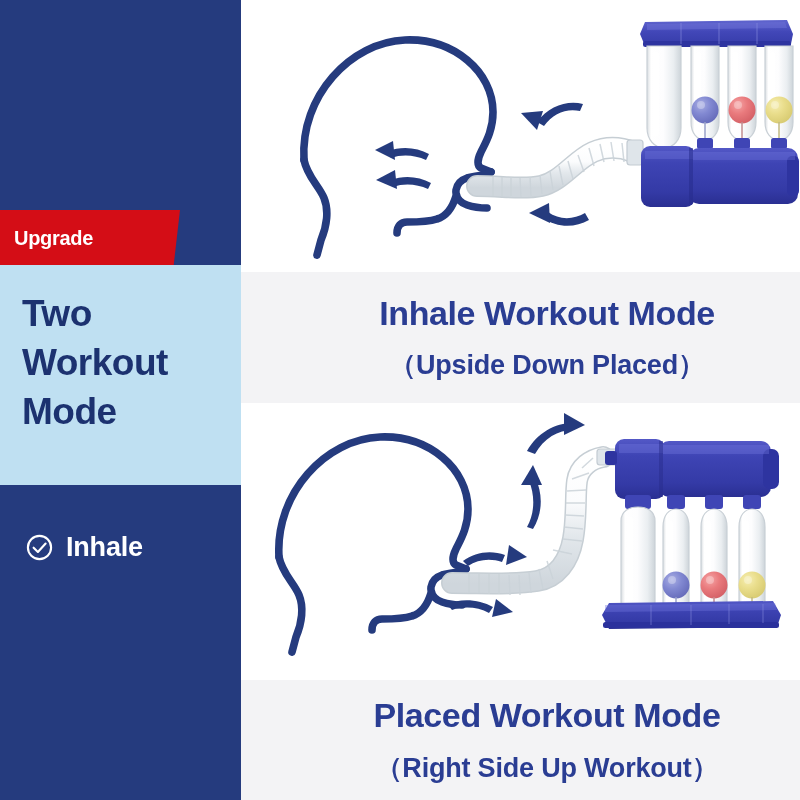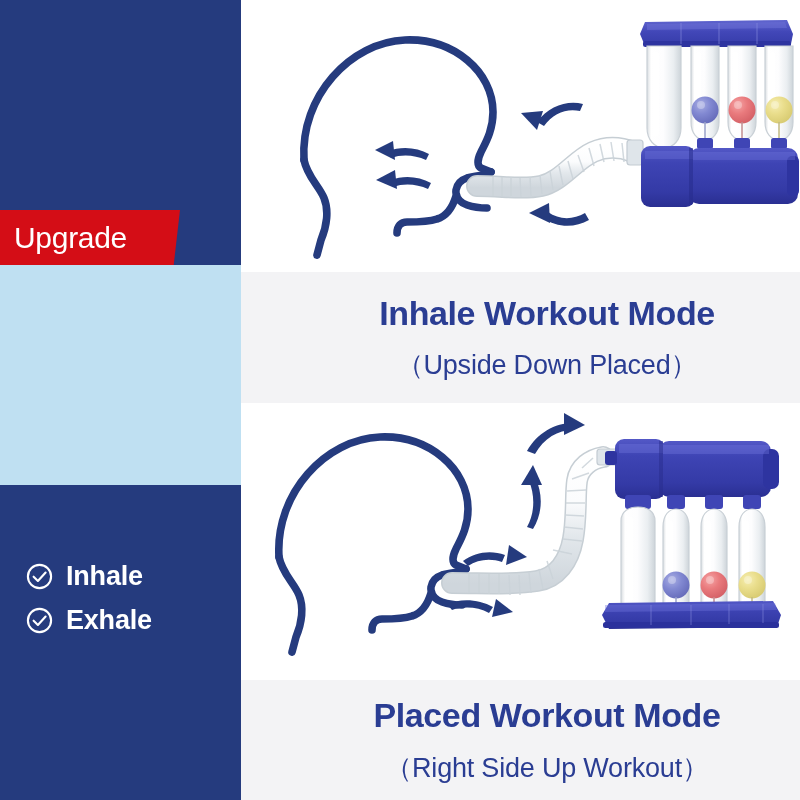--- a/index.html
+++ b/index.html
@@ -29,41 +29,40 @@
   .upgrade-ribbon {
     position: absolute; left: 0; top: 210px;
     width: 180px; height: 55px;
     background: #d40d16;
     -webkit-clip-path: polygon(0 0, 100% 0, 96.5% 100%, 0 100%);
     clip-path: polygon(0 0, 100% 0, 96.5% 100%, 0 100%);
     display: flex; align-items: center;
   }
   .upgrade-ribbon span {
     color: #ffffff;
-    font-size: 30px;
-    font-weight: normal;
+    font-size: 20px;
+    font-weight: bold;
     letter-spacing: -0.3px;
     padding-left: 14px;
     line-height: 1;
   }
   .side-heading {
     position: absolute; left: 22px; top: 290px;
     width: 210px;
     color: #1c3270;
     font-size: 37px;
     font-weight: bold;
     line-height: 1.32;
     letter-spacing: -0.5px;
   }
   .side-heading div { white-space: nowrap; }
 
   .check-list {
     position: absolute; left: 26px; top: 525px;
     width: 210px;
-    margin-top: 29px;
   }
   .check-row {
     display: flex; align-items: center;
     height: 44px;
   }
   .check-icon {
     width: 27px; height: 27px;
     flex: 0 0 27px;
     margin-right: 13px;
   }
@@ -106,21 +105,21 @@
     color: #2a3d93;
     font-size: 34px;
     font-weight: bold;
     letter-spacing: -0.4px;
     line-height: 1.18;
     white-space: nowrap;
   }
   .caption-sub {
     color: #2a3d93;
     font-size: 27px;
-    font-weight: normal;
+    font-weight: bold;
     letter-spacing: -0.2px;
     line-height: 1.22;
     white-space: nowrap;
     margin-top: 16px;
   }
   .art {
     position: absolute; left: 0; top: 0;
     width: 559px; height: 272px;
   }
   .art.bottom-art { height: 271px; }
@@ -132,39 +131,35 @@
 <div id="stage">
 
   <div class="sidebar">
 
     <div class="sidebar-mid"></div>
 
     <div class="upgrade-ribbon">
       <span>Upgrade</span>
     </div>
 
+    <div class="side-heading">
+      <div>Two</div>
+      <div>Workout</div>
+      <div>Mode</div>
+    </div>
 
     <div class="check-list">
       <div class="check-row">
         <span class="check-icon">
           <svg viewBox="0 0 27 27" width="27" height="27" aria-hidden="true">
             <circle cx="13.5" cy="13.5" r="11.6" fill="none" stroke="#ffffff" stroke-width="2.1"></circle>
             <polyline points="7.6,13.7 11.9,18.0 19.6,9.5" fill="none" stroke="#ffffff" stroke-width="2.1" stroke-linecap="round" stroke-linejoin="round"></polyline>
           </svg>
         </span>
         <span class="label">Inhale</span>
-      </div>
-      <div class="check-row">
-        <span class="check-icon">
-          <svg viewBox="0 0 27 27" width="27" height="27" aria-hidden="true">
-            <circle cx="13.5" cy="13.5" r="11.6" fill="none" stroke="#ffffff" stroke-width="2.1"></circle>
-            <polyline points="7.6,13.7 11.9,18.0 19.6,9.5" fill="none" stroke="#ffffff" stroke-width="2.1" stroke-linecap="round" stroke-linejoin="round"></polyline>
-          </svg>
-        </span>
-        <span class="label">Exhale</span>
       </div>
     </div>
   </div>
 
   <div class="panel-top">
 
     <div class="art">
       <svg viewBox="0 0 559 272" width="559" height="272" aria-hidden="true">
         <defs>
           <linearGradient id="tubeG1" x1="0" y1="0" x2="0" y2="1">

